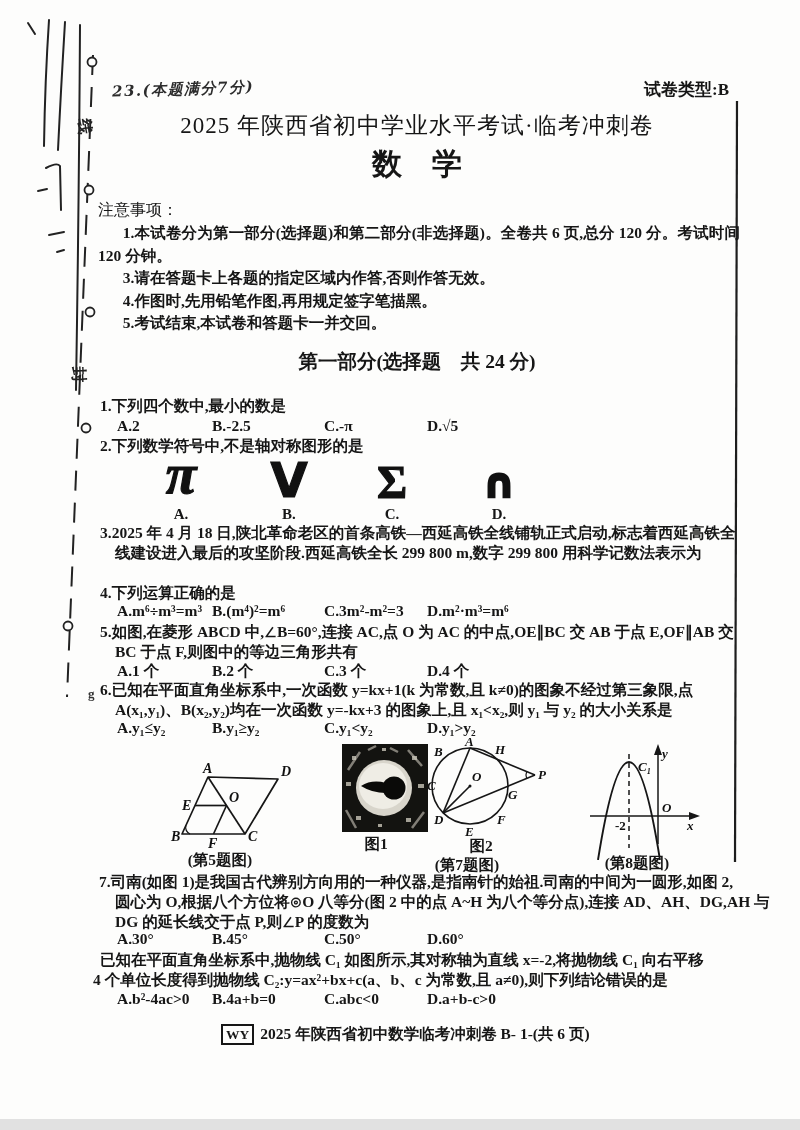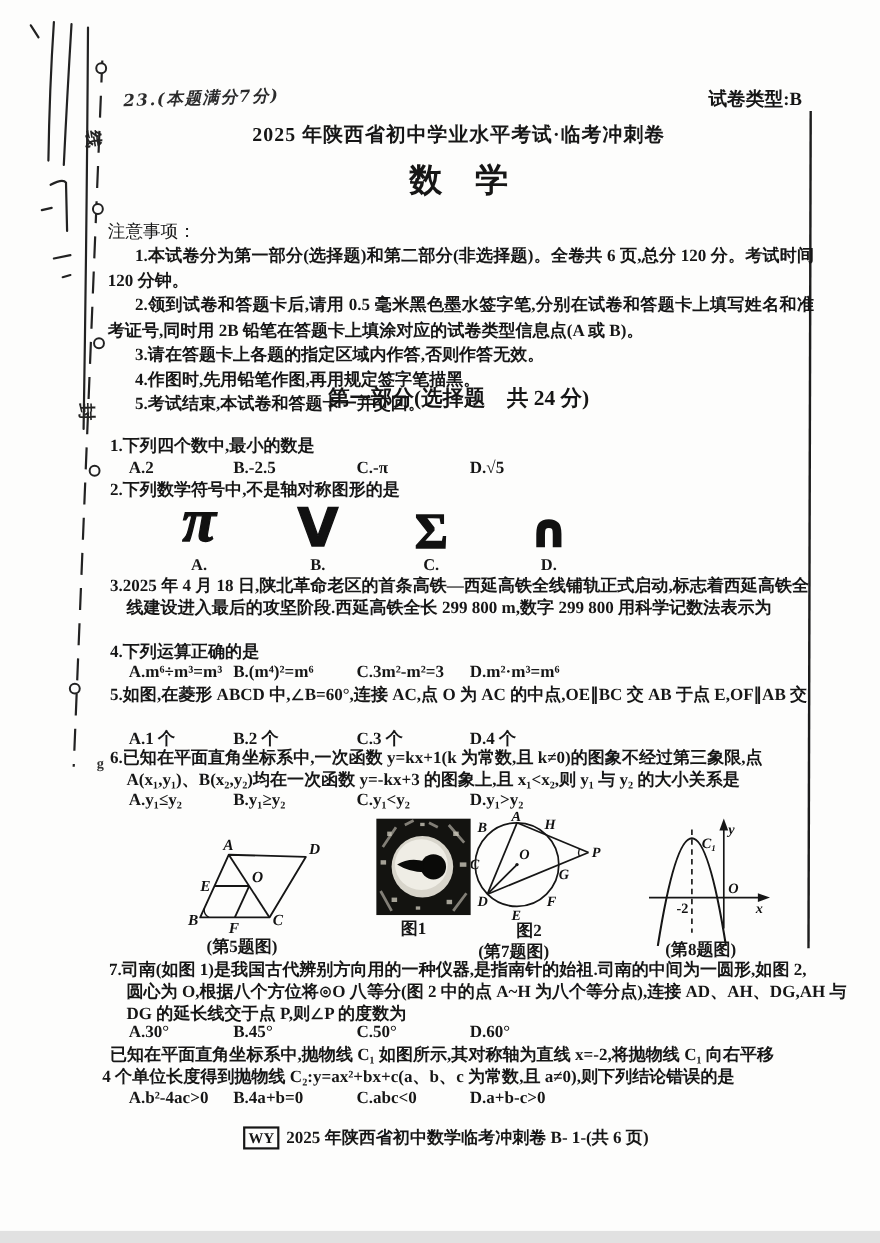--- a/index.html
+++ b/index.html
@@ -3,21 +3,21 @@
 <meta charset="utf-8">
 <style>
   html,body{margin:0;padding:0;}
   body{width:800px;height:1130px;background:#e9e9e9;font-family:"Liberation Serif",serif;}
   .sheet{position:relative;width:800px;height:1130px;background:#fdfdfc;overflow:hidden;color:#161616;}
   .abs{position:absolute;}
   .hw-note{position:absolute;left:112px;top:80px;font-family:"DejaVu Serif",serif;font-style:italic;
     font-weight:bold;font-size:15px;color:#2c2c2c;transform:rotate(-2deg);letter-spacing:1.5px;}
   .paper-type{position:absolute;left:644px;top:78px;font-size:17px;font-weight:bold;}
   .title{position:absolute;left:56px;top:110px;width:722px;text-align:center;
-    font-size:18px;font-weight:bold;letter-spacing:1px;}
+    font-size:23px;font-weight:normal;letter-spacing:1px;}
   .subject{position:absolute;left:56px;top:144px;width:722px;text-align:center;
     font-size:30px;font-weight:bold;}
   .notice-head{position:absolute;left:98px;top:200px;font-size:16px;font-weight:normal;}
   .notice{position:absolute;left:98px;top:222px;width:642px;}
   .notice p{margin:0;font-size:15.5px;line-height:22.5px;font-weight:bold;
     text-indent:1.6em;text-align:justify;}
   .sec-title{position:absolute;left:56px;top:348px;width:722px;text-align:center;
     font-size:19.5px;font-weight:bold;}
   .sec-sub{position:absolute;left:98px;top:378px;font-size:15.5px;font-weight:bold;white-space:nowrap;}
   .stem{position:absolute;font-size:15.5px;font-weight:bold;white-space:nowrap;line-height:19px;}
@@ -69,21 +69,20 @@
   <div class="margin-mark">g</div>
 
   <div class="hw-note">23.(本题满分7分)</div>
   <div class="paper-type">试卷类型:B</div>
   <div class="title">2025 年陕西省初中学业水平考试·临考冲刺卷</div>
   <div class="subject">数　学</div>
 
   <div class="notice-head">注意事项：</div>
   <div class="notice">
     <p>1.本试卷分为第一部分(选择题)和第二部分(非选择题)。全卷共 6 页,总分 120 分。考试时间 120 分钟。</p>
-    <p>2.领到试卷和答题卡后,请用 0.5 毫米黑色墨水签字笔,分别在试卷和答题卡上填写姓名和准考证号,同时用 2B 铅笔在答题卡上填涂对应的试卷类型信息点(A 或 B)。</p>
     <p>3.请在答题卡上各题的指定区域内作答,否则作答无效。</p>
     <p>4.作图时,先用铅笔作图,再用规定签字笔描黑。</p>
     <p>5.考试结束,本试卷和答题卡一并交回。</p>
   </div>
 
   <div class="sec-title">第一部分(选择题　共 24 分)</div>
 
   <div class="stem" style="left:100px;top:396px">1.下列四个数中,最小的数是</div>
   <div class="optrow" style="top:417px">
     <span class="opt o1">A.2</span>
@@ -107,20 +106,21 @@
 
   <div class="stem" style="left:100px;top:583px">4.下列运算正确的是</div>
   <div class="optrow" style="top:602px">
     <span class="opt o1">A.m⁶÷m³=m³</span>
     <span class="opt o2">B.(m⁴)²=m⁶</span>
     <span class="opt o3">C.3m²-m²=3</span>
     <span class="opt o4">D.m²·m³=m⁶</span>
   </div>
 
   <div class="stem" style="left:100px;top:622px">5.如图,在菱形 ABCD 中,∠B=60°,连接 AC,点 O 为 AC 的中点,OE∥BC 交 AB 于点 E,OF∥AB 交</div>
+  <div class="stem" style="left:115px;top:642px">BC 于点 F,则图中的等边三角形共有</div>
   <div class="optrow" style="top:661px">
     <span class="opt o1">A.1 个</span>
     <span class="opt o2">B.2 个</span>
     <span class="opt o3">C.3 个</span>
     <span class="opt o4">D.4 个</span>
   </div>
 
   <div class="stem" style="left:100px;top:680px">6.已知在平面直角坐标系中,一次函数 y=kx+1(k 为常数,且 k≠0)的图象不经过第三象限,点</div>
   <div class="stem" style="left:115px;top:700px">A(x₁,y₁)、B(x₂,y₂)均在一次函数 y=-kx+3 的图象上,且 x₁&lt;x₂,则 y₁ 与 y₂ 的大小关系是</div>
   <div class="optrow" style="top:719px">

